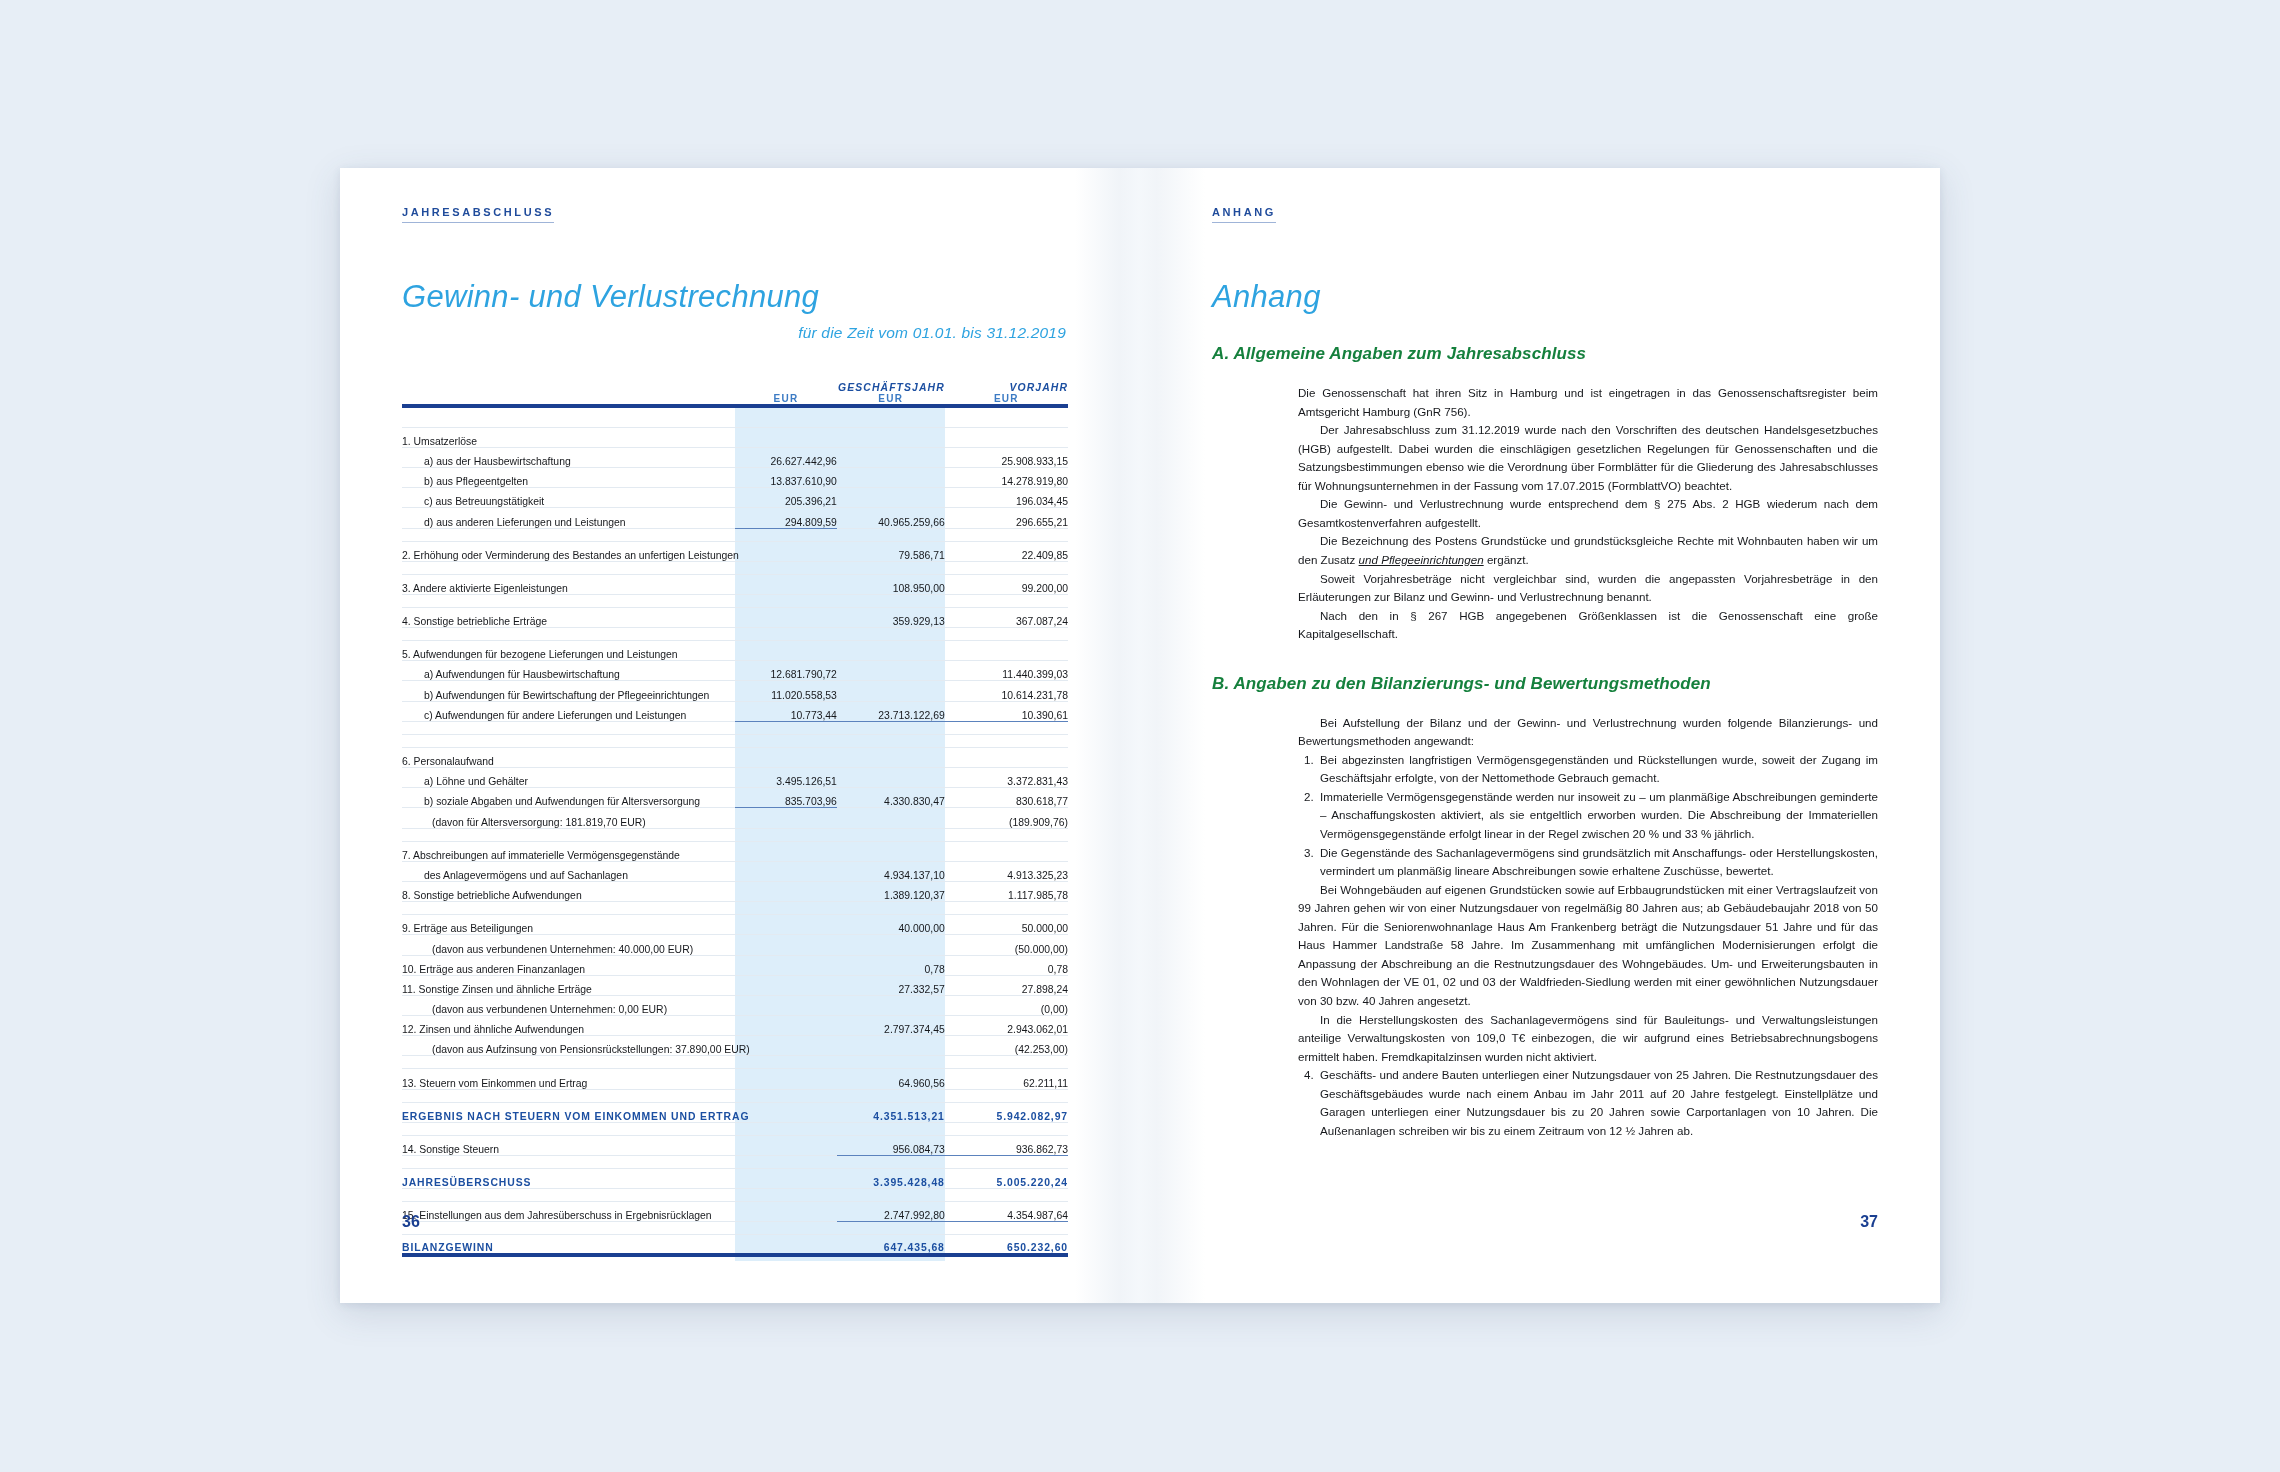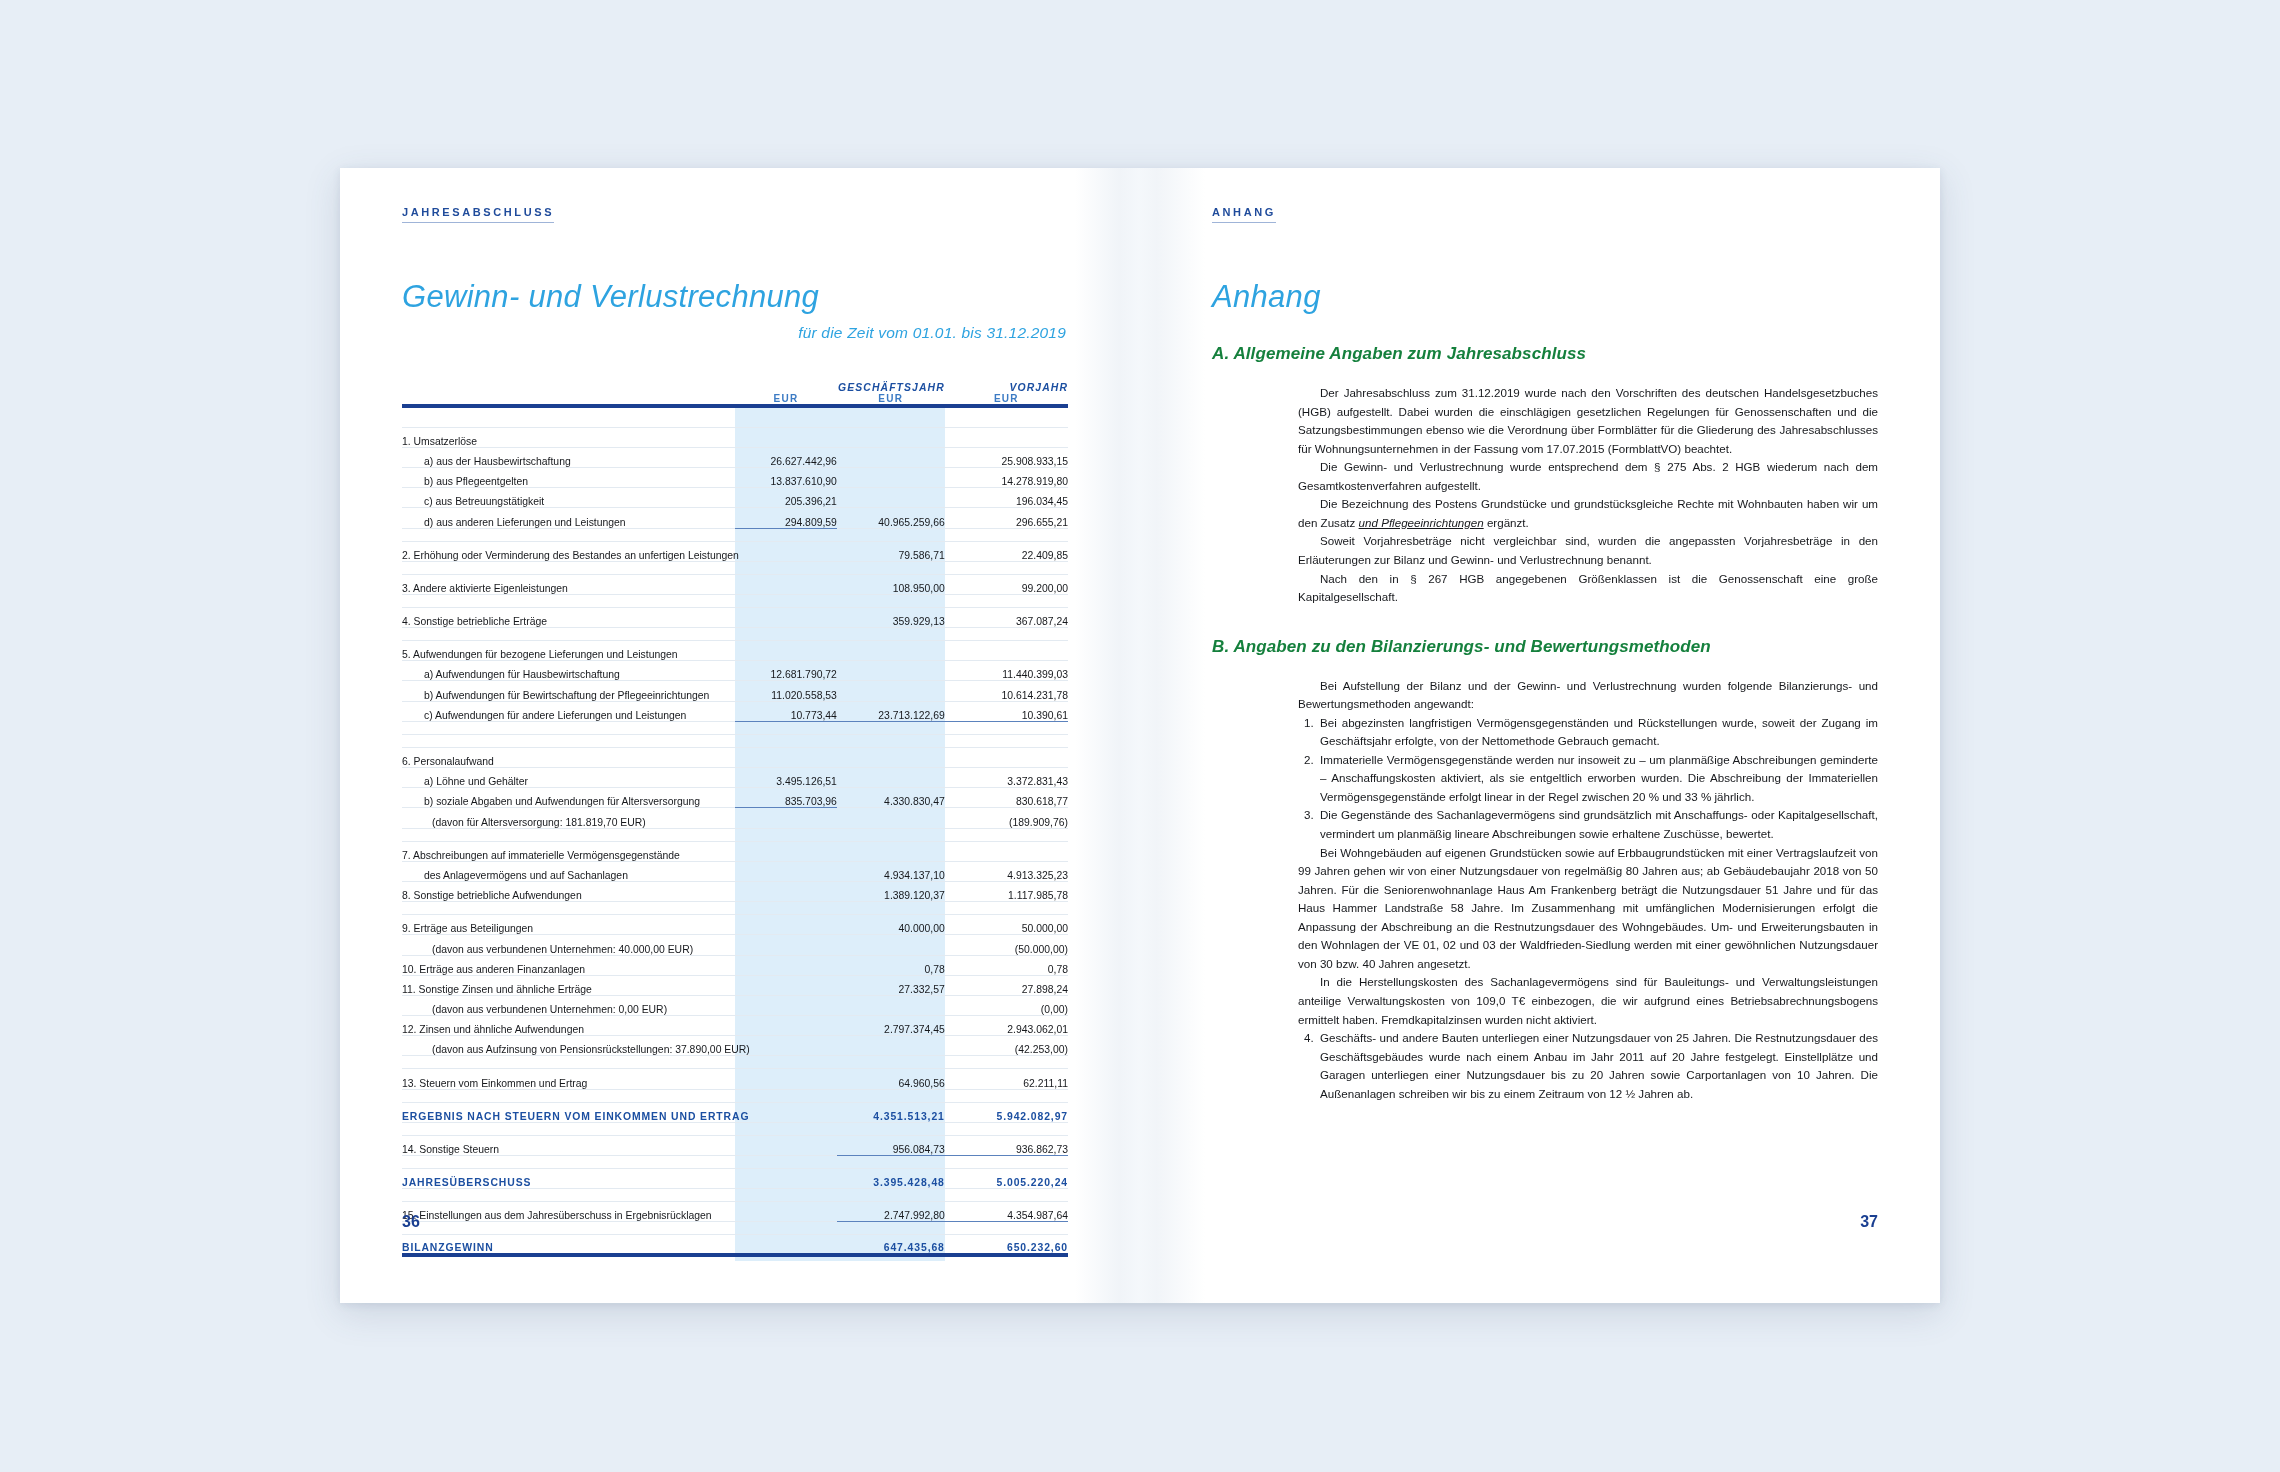--- a/index.html
+++ b/index.html
@@ -510,41 +510,42 @@
     <div class="runhead">
       <span>ANHANG</span>
     </div>
 
     <div class="doc-title">Anhang</div>
 
     <div class="gap-md"></div>
 
     <div class="sec-title">A. Allgemeine Angaben zum Jahresabschluss</div>
     <div class="body-block" id="section-a-body">
+        <p class="para">Die Genossenschaft hat ihren Sitz in Hamburg und ist eingetragen in das Genossenschafts­register beim Amtsgericht Hamburg (GnR 756).</p>
         <p class="para ind">Der Jahresabschluss zum 31.12.2019 wurde nach den Vorschriften des deutschen Handelsgesetzbuches (HGB) aufgestellt. Dabei wurden die einschlägigen gesetzlichen Regelungen für Genossenschaften und die Satzungsbestimmungen ebenso wie die Verordnung über Formblätter für die Gliederung des Jahresabschlusses für Wohnungsunternehmen in der Fassung vom 17.07.2015 (FormblattVO) beachtet.</p>
         <p class="para ind">Die Gewinn- und Verlustrechnung wurde entsprechend dem § 275 Abs. 2 HGB wiederum nach dem Gesamtkostenverfahren aufgestellt.</p>
         <p class="para ind">Die Bezeichnung des Postens Grundstücke und grundstücksgleiche Rechte mit Wohnbauten haben wir um den Zusatz <u>und Pflegeeinrichtungen</u> ergänzt.</p>
         <p class="para ind">Soweit Vorjahresbeträge nicht vergleichbar sind, wurden die angepassten Vorjahresbeträge in den Erläuterungen zur Bilanz und Gewinn- und Verlustrechnung benannt.</p>
         <p class="para ind">Nach den in § 267 HGB angegebenen Größenklassen ist die Genossenschaft eine große Kapitalgesellschaft.</p>
       </div>
 
     <div class="gap-md"></div>
 
     <div class="sec-title">B. Angaben zu den Bilanzierungs- und Bewertungsmethoden</div>
     <div class="body-block">
       <p class="para ind">Bei Aufstellung der Bilanz und der Gewinn- und Verlustrechnung wurden folgende Bilanzierungs- und Bewertungsmethoden angewandt:</p>
       <ol class="numlist" id="section-b-list">
           <li>
             <p>Bei abgezinsten langfristigen Vermögensgegenständen und Rückstellungen wurde, soweit der Zugang im Geschäftsjahr erfolgte, von der Nettomethode Gebrauch gemacht.</p>
           </li>
           <li>
             <p>Immaterielle Vermögensgegenstände werden nur insoweit zu – um planmäßige Abschreibungen geminderte – Anschaffungskosten aktiviert, als sie entgeltlich erworben wurden. Die Abschreibung der Immateriellen Vermögensgegenstände erfolgt linear in der Regel zwischen 20 % und 33 % jährlich.</p>
           </li>
           <li>
-            <p>Die Gegenstände des Sachanlagevermögens sind grundsätzlich mit Anschaffungs- oder Kapitalgesellschaft, vermindert um planmäßig lineare Abschreibungen sowie erhaltene Zuschüsse, bewertet.</p>
+            <p>Die Gegenstände des Sachanlagevermögens sind grundsätzlich mit Anschaffungs- oder Herstellungskosten, vermindert um planmäßig lineare Abschreibungen sowie erhaltene Zuschüsse, bewertet.</p>
             <p class="sub">Bei Wohngebäuden auf eigenen Grundstücken sowie auf Erbbaugrundstücken mit einer Vertragslaufzeit von 99 Jahren gehen wir von einer Nutzungsdauer von regelmäßig 80 Jahren aus; ab Gebäudebaujahr 2018 von 50 Jahren. Für die Seniorenwohnanlage Haus Am Frankenberg beträgt die Nutzungsdauer 51 Jahre und für das Haus Hammer Landstraße 58 Jahre. Im Zusammenhang mit umfänglichen Modernisierungen erfolgt die Anpassung der Abschreibung an die Restnutzungsdauer des Wohngebäudes. Um- und Erweiterungsbauten in den Wohnlagen der VE 01, 02 und 03 der Waldfrieden-Siedlung werden mit einer gewöhnlichen Nutzungsdauer von 30 bzw. 40 Jahren angesetzt.</p>
             <p class="sub">In die Herstellungskosten des Sachanlagevermögens sind für Bauleitungs- und Verwaltungsleistungen anteilige Verwaltungskosten von 109,0 T€ einbezogen, die wir aufgrund eines Betriebsabrechnungsbogens ermittelt haben. Fremdkapitalzinsen wurden nicht aktiviert.</p>
           </li>
           <li>
             <p>Geschäfts- und andere Bauten unterliegen einer Nutzungsdauer von 25 Jahren. Die Restnutzungsdauer des Geschäftsgebäudes wurde nach einem Anbau im Jahr 2011 auf 20 Jahre festgelegt. Einstellplätze und Garagen unterliegen einer Nutzungsdauer bis zu 20 Jahren sowie Carportanlagen von 10 Jahren. Die Außenanlagen schreiben wir bis zu einem Zeitraum von 12 ½ Jahren ab.</p>
           </li>
         </ol>
     </div>
 
     <div class="folio folio-r">37</div>

